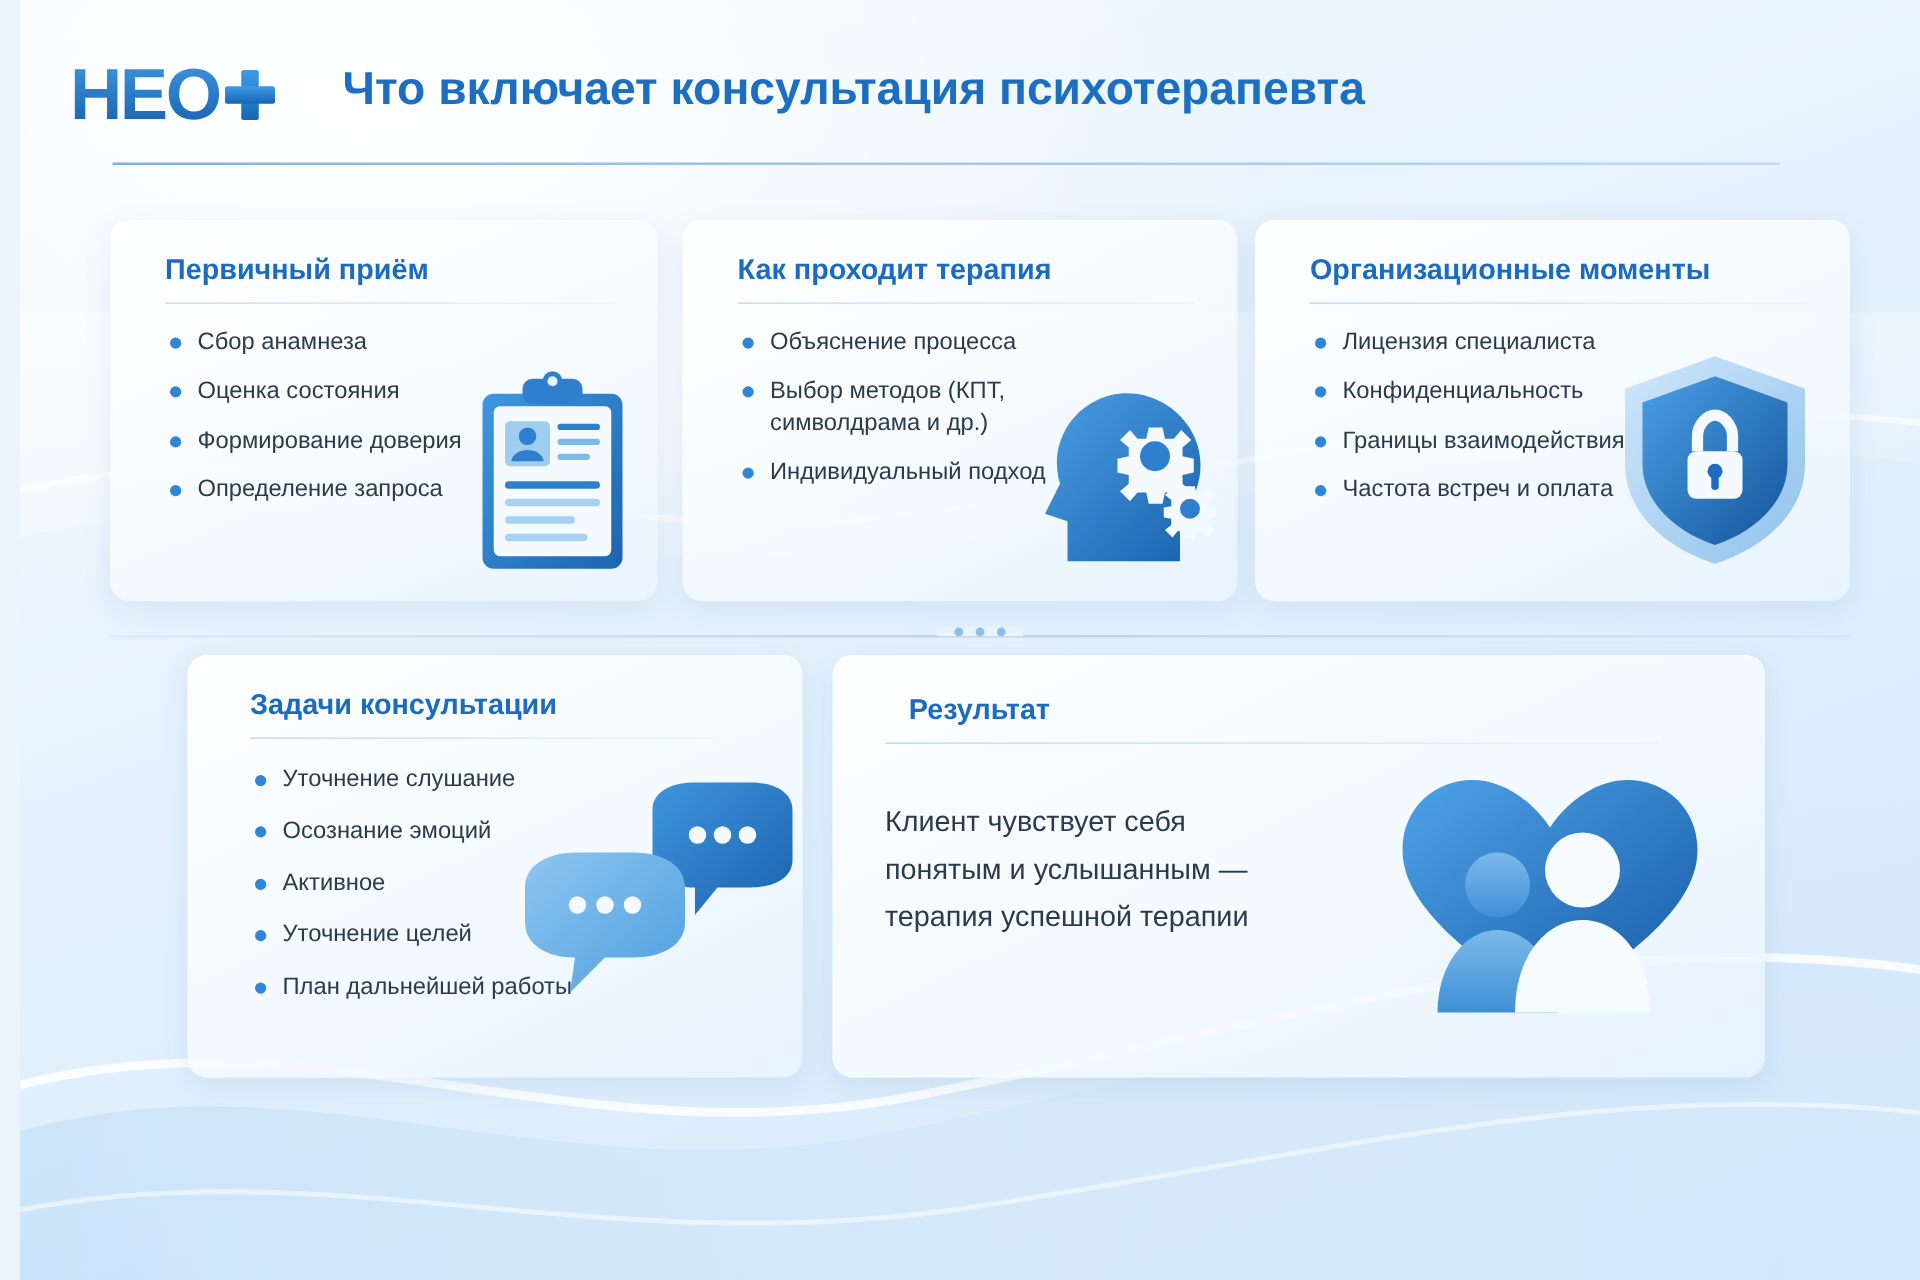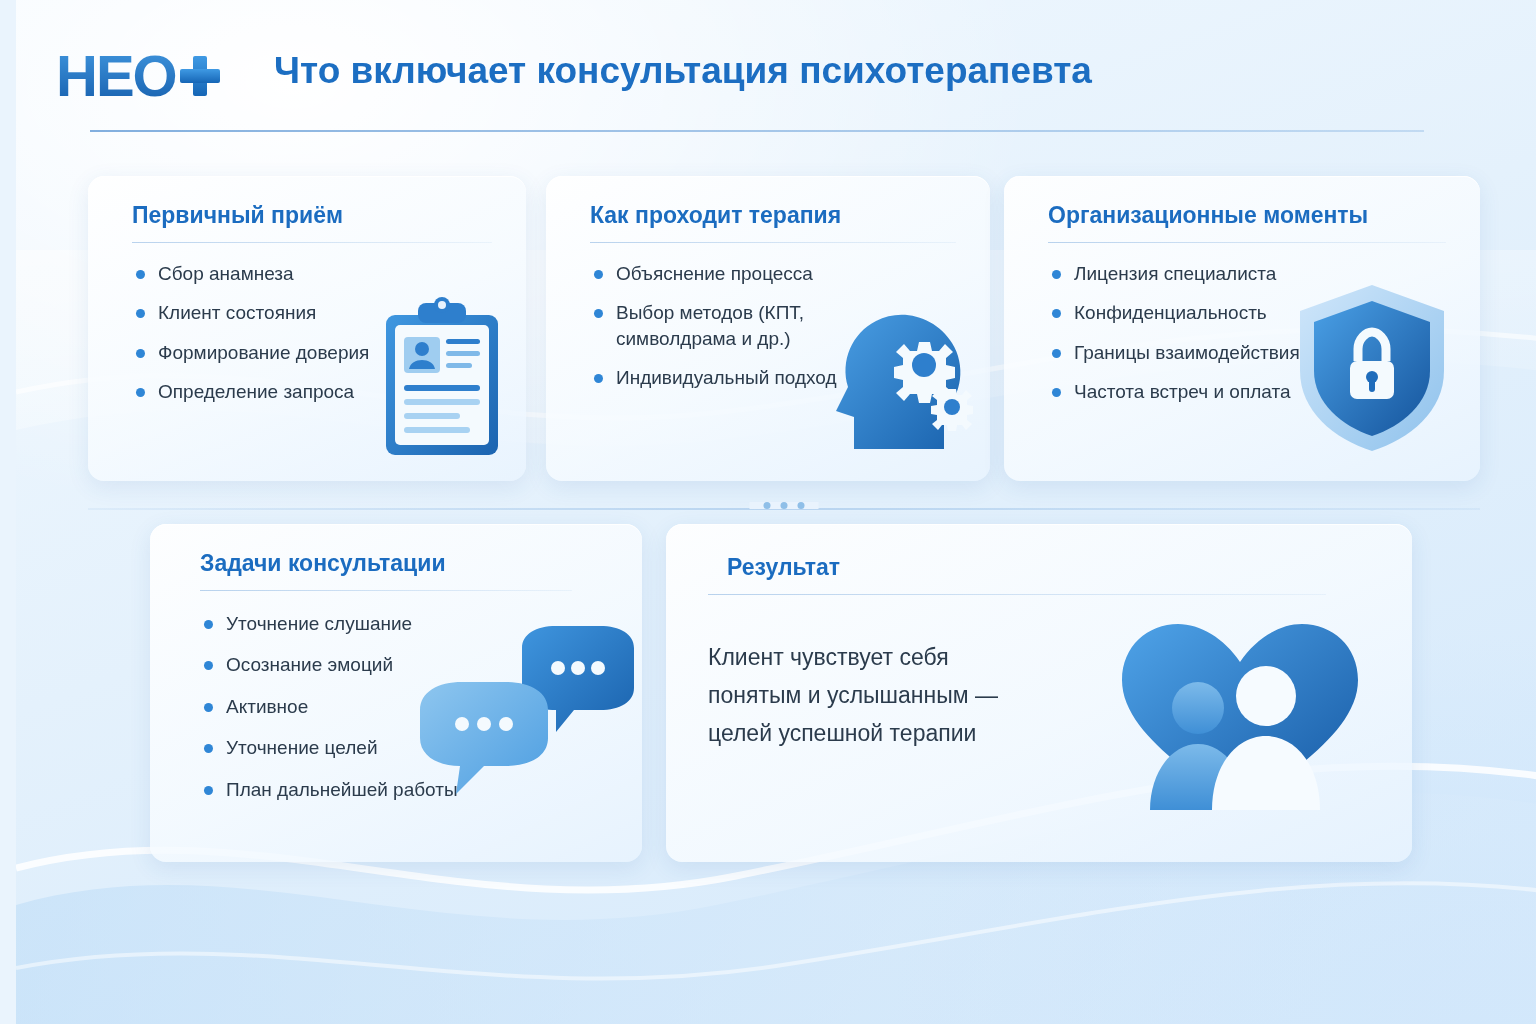--- a/index.html
+++ b/index.html
@@ -237,21 +237,21 @@
     </div>
     <h1 class="title">Что включает консультация психотерапевта</h1>
     <div class="header-rule"></div>
   </div>
 
   <section class="card" id="card-primary">
     <h2>Первичный приём</h2>
     <div class="divider"></div>
     <ul>
       <li>Сбор анамнеза</li>
-      <li>Клиент состояния</li>
+      <li>Оценка состояния</li>
       <li>Формирование доверия</li>
       <li>Определение запроса</li>
     </ul>
     <svg class="illus" id="illus-clipboard" viewBox="0 0 150 170">
       <defs>
         <linearGradient id="clipBoardG" x1="0" y1="0" x2="1" y2="1">
           <stop offset="0%" stop-color="#3f97e0"></stop>
             <stop offset="100%" stop-color="#1c64b0"></stop>
         </linearGradient>
       </defs>
@@ -364,21 +364,21 @@
       <path d="M6,88 C6,70 24,60 48,60 L92,60 C116,60 134,70 134,88 L134,116 C134,134 116,144 92,144 L70,144 L42,172 L46,144 C24,144 6,134 6,116 Z" fill="url(#bub2)"></path>
       <circle cx="48" cy="102" r="7" fill="#f4fafe"></circle>
       <circle cx="70" cy="102" r="7" fill="#f4fafe"></circle>
       <circle cx="92" cy="102" r="7" fill="#f4fafe"></circle>
     </svg>
   </section>
 
   <section class="card" id="card-result">
     <h2>Результат</h2>
     <div class="divider"></div>
-    <p class="result-text">Клиент чувствует себя понятым и услышанным — целей успешной терапии</p>
+    <p class="result-text">Клиент чувствует себя понятым и услышанным — терапия успешной терапии</p>
     <svg class="illus" id="illus-people" viewBox="0 0 300 230">
       <defs>
         <linearGradient id="heartG" x1="0" y1="0" x2="1" y2="1">
           <stop offset="0%" stop-color="#4fa3e8"></stop>
             <stop offset="100%" stop-color="#1558a3"></stop>
         </linearGradient>
         <linearGradient id="perA" x1="0" y1="0" x2="0" y2="1">
           <stop offset="0%" stop-color="#7cbaea"></stop>
             <stop offset="100%" stop-color="#3f8fd6"></stop>
         </linearGradient>

